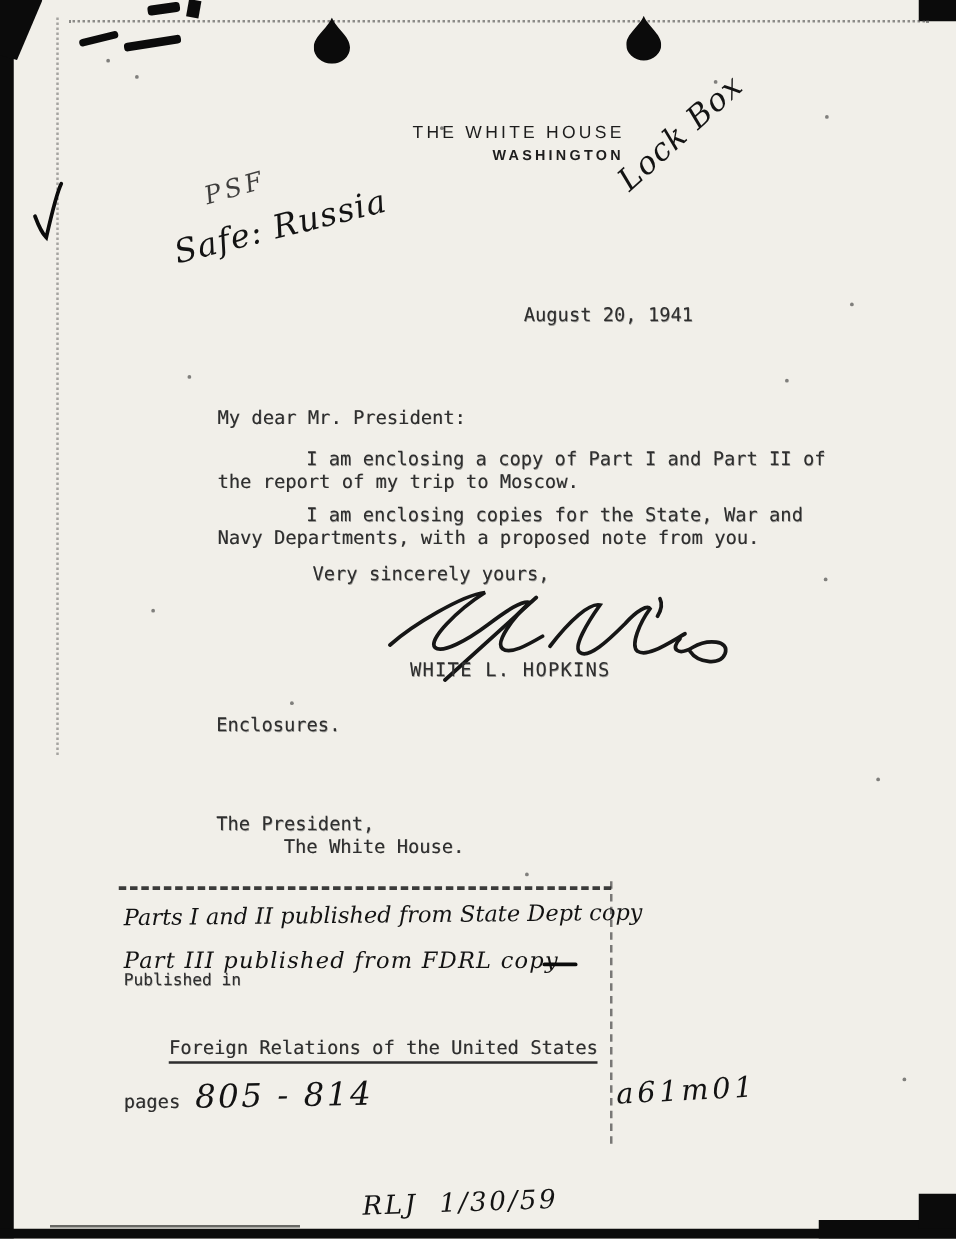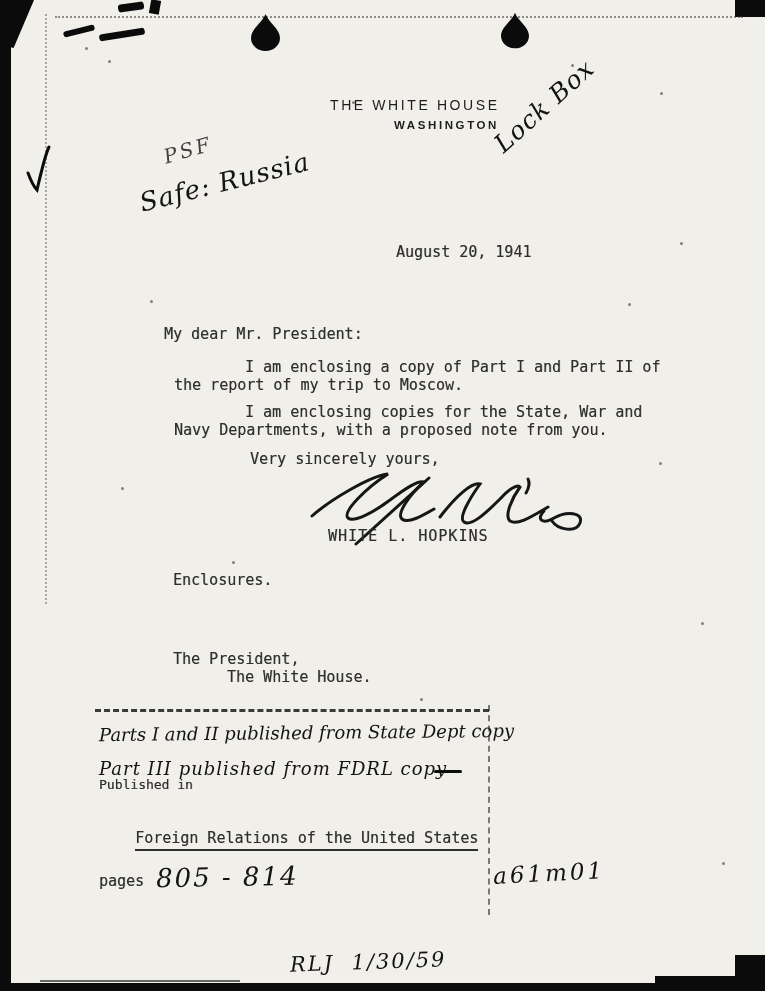--- a/index.html
+++ b/index.html
@@ -97,23 +97,23 @@
     <div class="speck" style="left:660px;top:92px;"></div>
   </div>
 
   <div class="letterhead1">THE WHITE HOUSE</div>
   <div class="letterhead2">WASHINGTON</div>
 
   <div class="hand" style="left:498px;top:133px;font-size:25px;transform:rotate(-42deg);transform-origin:left center;letter-spacing:1px;">Lock Box</div>
   <div class="hand" style="left:163px;top:138px;font-size:20px;transform:rotate(-16deg);opacity:.8;letter-spacing:3px;">PSF</div>
   <div class="hand" style="left:140px;top:188px;font-size:26px;transform:rotate(-14deg);transform-origin:left center;letter-spacing:1px;">Safe: Russia</div>
 
-  <div class="typed" style="left:396px;top:243px;">August 20, 1941</div>
+  <div class="typed" style="left:419px;top:243px;">August 20, 1941</div>
 
-  <div class="typed" style="left:164px;top:325px;">My dear Mr. President:</div>
+  <div class="typed" style="left:174px;top:325px;">My dear Mr. President:</div>
 
   <div class="typed" style="left:245px;top:358px;">I am enclosing a copy of Part I and Part II of</div>
   <div class="typed" style="left:174px;top:376px;text-align:center;">the report of my trip to Moscow.</div>
 
   <div class="typed" style="left:245px;top:403px;">I am enclosing copies for the State, War and</div>
   <div class="typed" style="left:174px;top:421px;">Navy Departments, with a proposed note from you.</div>
 
   <div class="typed" style="left:250px;top:450px;">Very sincerely yours,</div>
 
   <svg class="blob" style="left:308px;top:470px;" width="285" height="78" viewBox="0 0 285 78">

